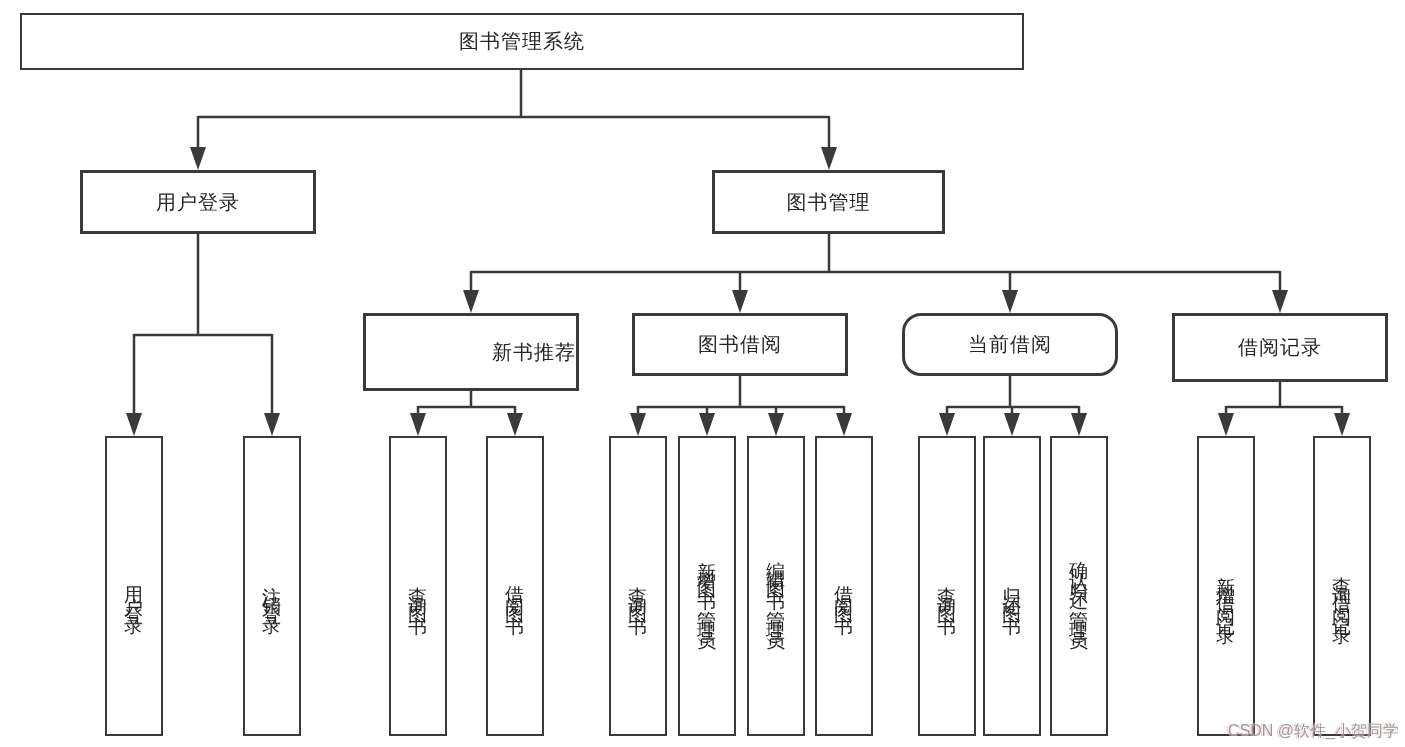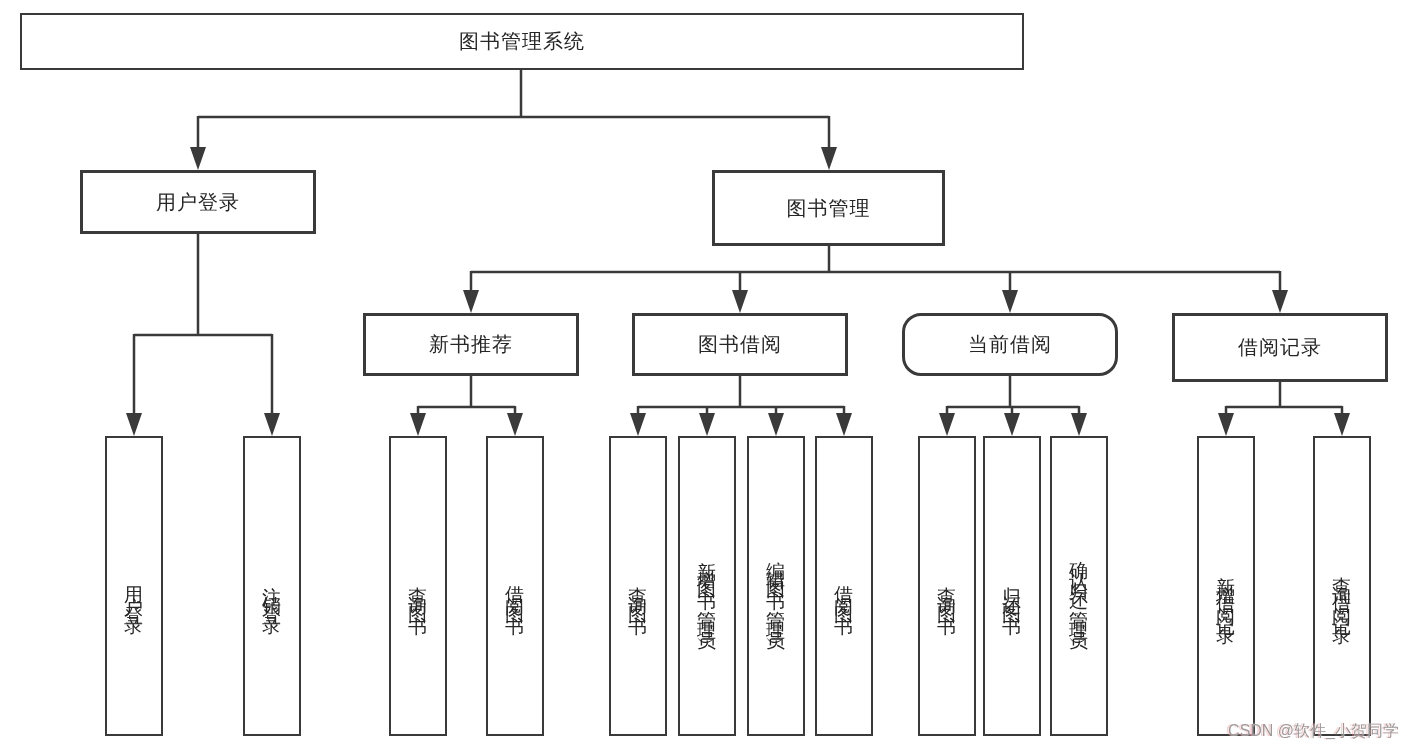--- a/index.html
+++ b/index.html
@@ -83,25 +83,25 @@
     </g>
   </svg>
 
   <div class="box root" style="left:20px;top:13px;width:1004px;height:57px;">
     <span class="hlabel">图书管理系统</span>
   </div>
 
   <div class="box lv2" style="left:80px;top:170px;width:236px;height:64px;">
     <span class="hlabel">用户登录</span>
   </div>
-  <div class="box lv2" style="left:712px;top:170px;width:233px;height:76px;">
+  <div class="box lv2" style="left:712px;top:170px;width:233px;height:64px;">
     <span class="hlabel">图书管理</span>
   </div>
 
-  <div class="box lv3" style="left:363px;top:313px;width:216px;height:63px;">
+  <div class="box lv3" style="left:363px;top:313px;width:216px;height:78px;justify-content:flex-end;">
     <span class="hlabel">新书推荐</span>
   </div>
   <div class="box lv3" style="left:632px;top:313px;width:216px;height:63px;">
     <span class="hlabel">图书借阅</span>
   </div>
   <div class="box lv3" style="left:902px;top:313px;width:216px;height:63px;border-radius:19px;">
     <span class="hlabel">当前借阅</span>
   </div>
   <div class="box lv3" style="left:1172px;top:313px;width:216px;height:69px;">
     <span class="hlabel">借阅记录</span>

